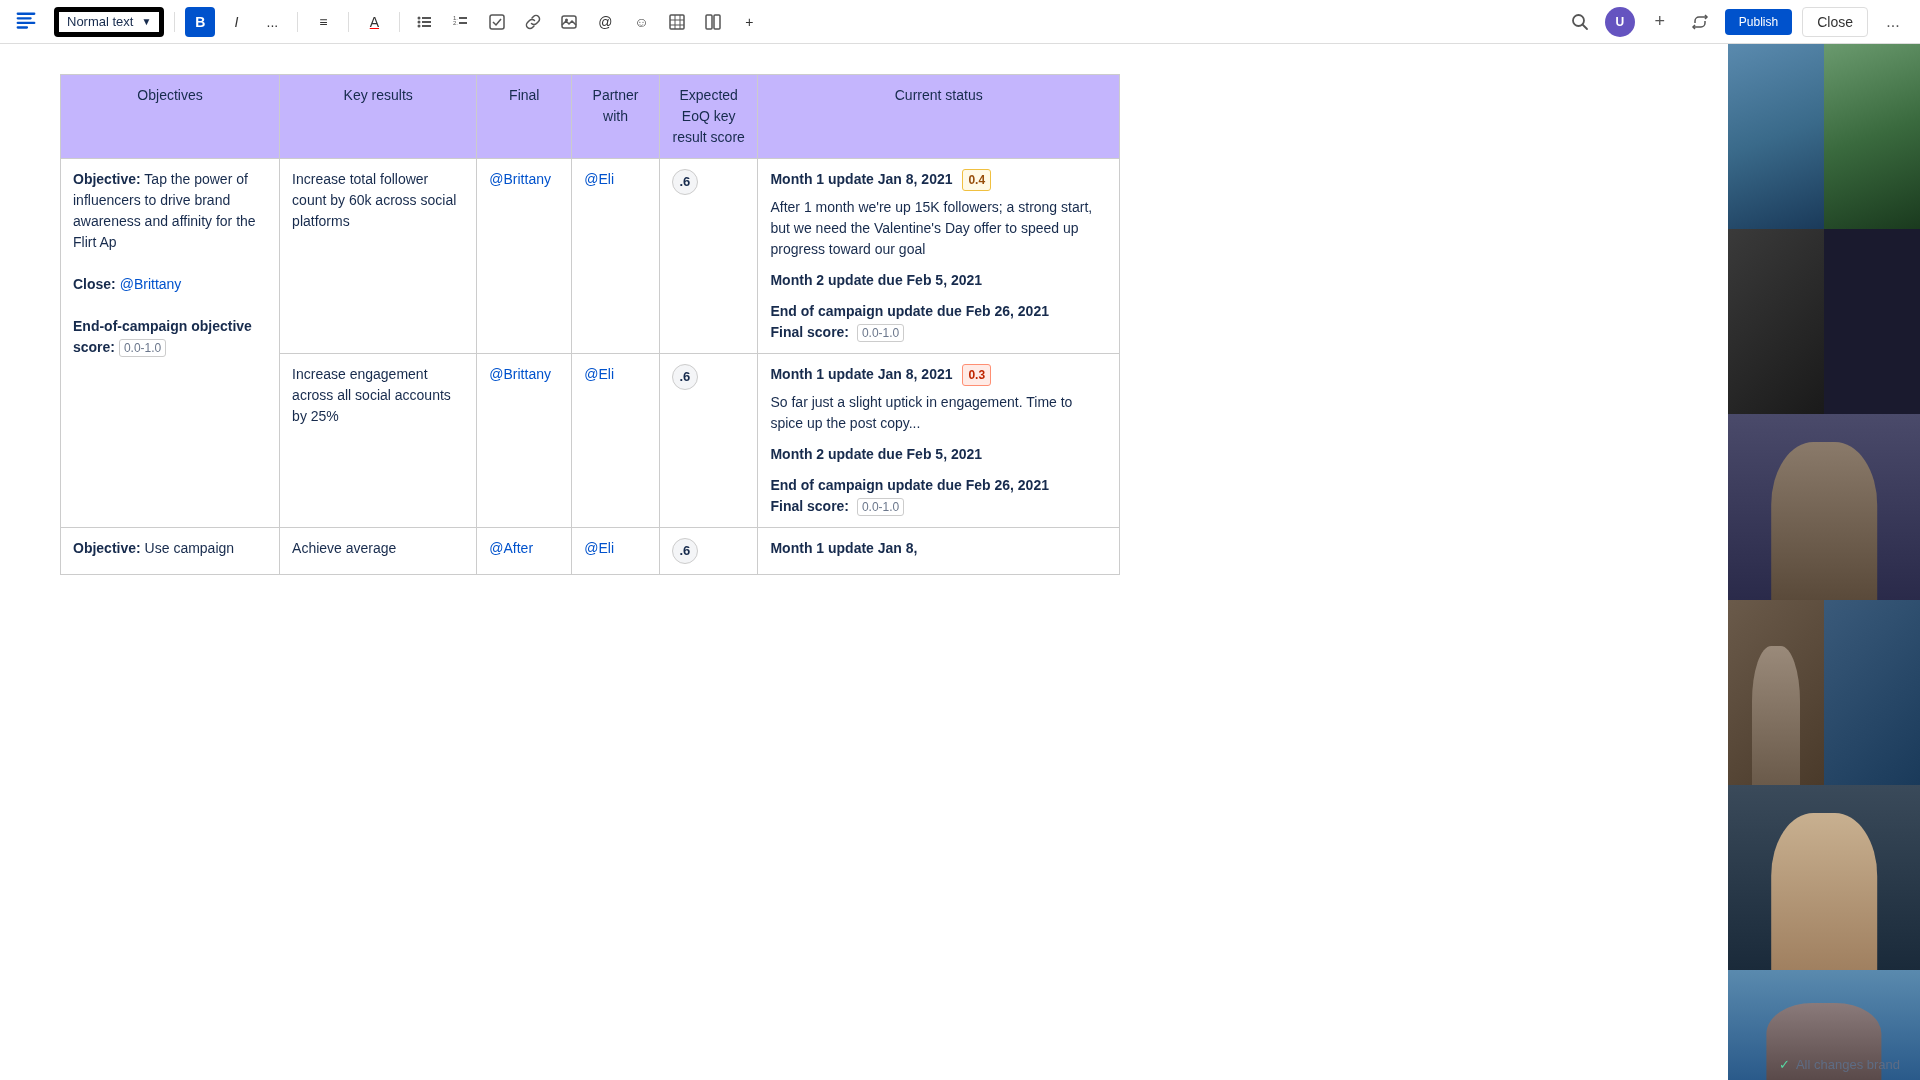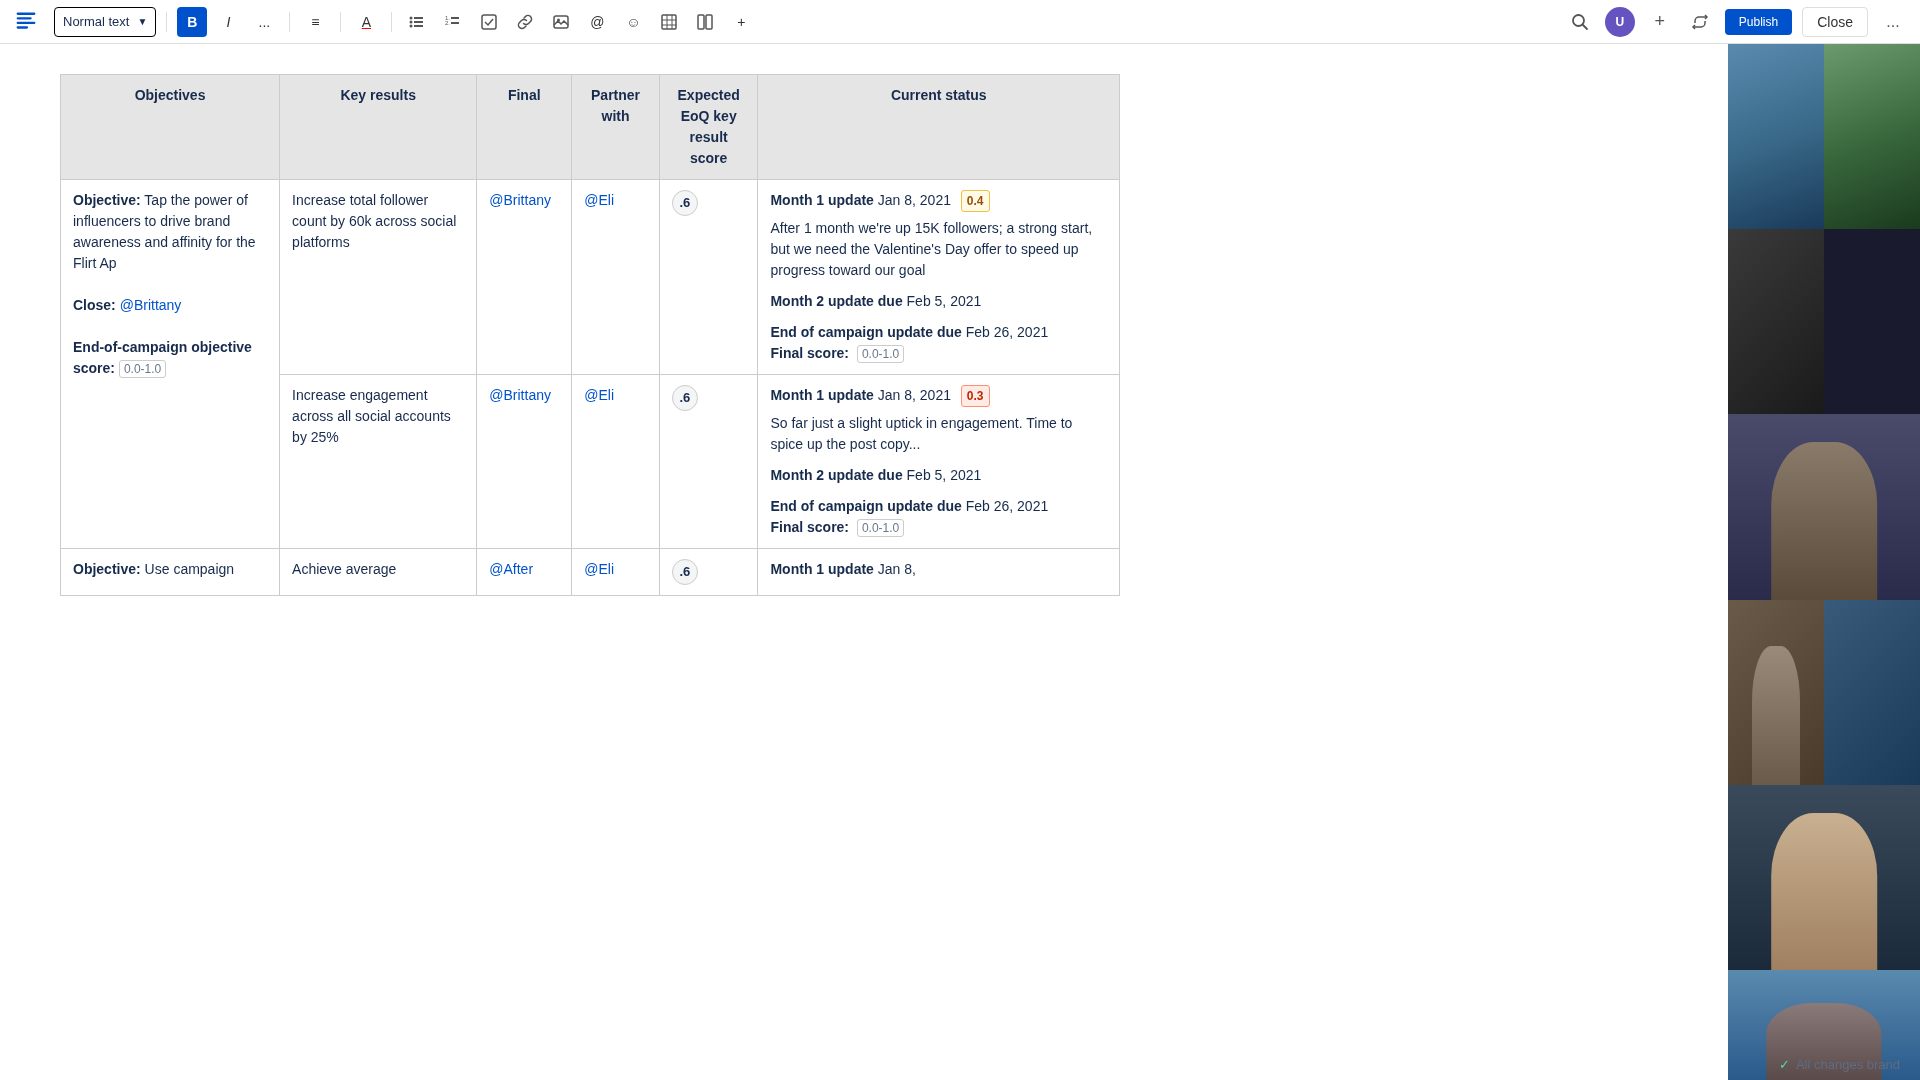--- a/index.html
+++ b/index.html
@@ -16,21 +16,21 @@
       background: #fff;
     }
     .toolbar-logo {
       width: 28px; height: 28px;
       display: flex; align-items: center; justify-content: center;
       margin-right: 8px;
     }
     .toolbar-logo svg { width: 22px; height: 22px; }
     .text-style-selector {
       display: flex; align-items: center; gap: 4px;
-      border: 1px solid #000000; border-radius: 4px;
+      border: 5px solid #000000; border-radius: 4px;
       padding: 2px 8px; cursor: pointer; font-size: 13px; height: 30px;
     }
     .toolbar-sep { width: 1px; height: 20px; background: #ddd; margin: 0 4px; }
     .toolbar-btn {
       width: 30px; height: 30px;
       display: flex; align-items: center; justify-content: center;
       border-radius: 4px; cursor: pointer; font-size: 14px; color: #333;
       border: none; background: none;
     }
     .toolbar-btn.active { background: #0052cc; color: #fff; font-weight: bold; }
@@ -75,22 +75,22 @@
       max-width: 1060px;
     }
     th, td {
       border: 1px solid #ccc;
       padding: 10px 12px;
       vertical-align: top;
       font-size: 14px;
       line-height: 1.5;
     }
     th {
-      background: #e5e5e5;
-      font-weight: 700;
+      background: #c4b5fd;
+      font-weight: 400;
       color: #172b4d;
     }
     .col-objectives { width: 200px; }
     .col-keyresults { width: 180px; }
     .col-owner { width: 80px; }
     .col-partner { width: 80px; }
     .col-expected { width: 90px; }
     .col-status { width: 330px; }
 
     .obj-label { font-weight: 700; color: #172b4d; }
@@ -99,21 +99,21 @@
     .score-range { font-size: 12px; color: #6b778c; border: 1px solid #ccc; border-radius: 3px; padding: 1px 4px; }
     .mention { color: #0052cc; cursor: pointer; }
     .expected-score {
       display: inline-flex; align-items: center; justify-content: center;
       width: 26px; height: 26px; border-radius: 50%;
       background: #f4f5f7; border: 1px solid #ccc;
       font-size: 13px; font-weight: 600; color: #172b4d;
     }
 
     .update-label { font-weight: 700; color: #172b4d; }
-    .date-text { color: #172b4d; font-weight: 400; margin-top: 28px; }
+    .date-text { color: #172b4d; font-weight: 700; margin-top: 28px; }
     .score-badge {
       display: inline-block; border-radius: 3px; padding: 1px 5px;
       font-size: 12px; font-weight: 600; margin-left: 6px;
     }
     .score-yellow { background: #fffae6; color: #974f0c; border: 1px solid #f0c040; }
     .score-red { background: #ffebe6; color: #bf2600; border: 1px solid #ff8f73; }
     .score-range-inline { font-size: 12px; color: #6b778c; border: 1px solid #ccc; border-radius: 3px; padding: 1px 4px; }
 
     .update-body { color: #172b4d; margin: 6px 0; }
     .month2-label { font-weight: 700; margin-top: 10px; }

